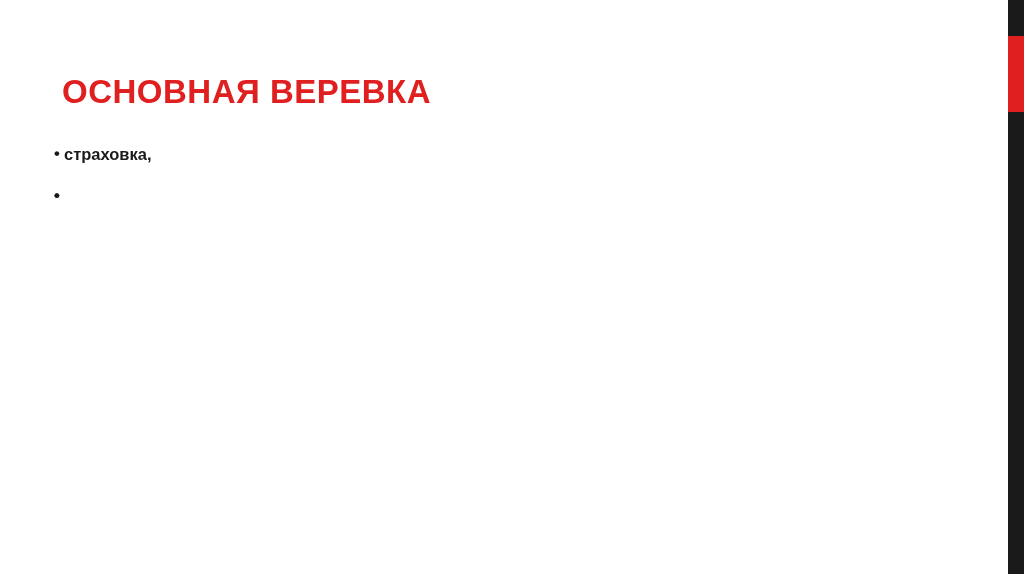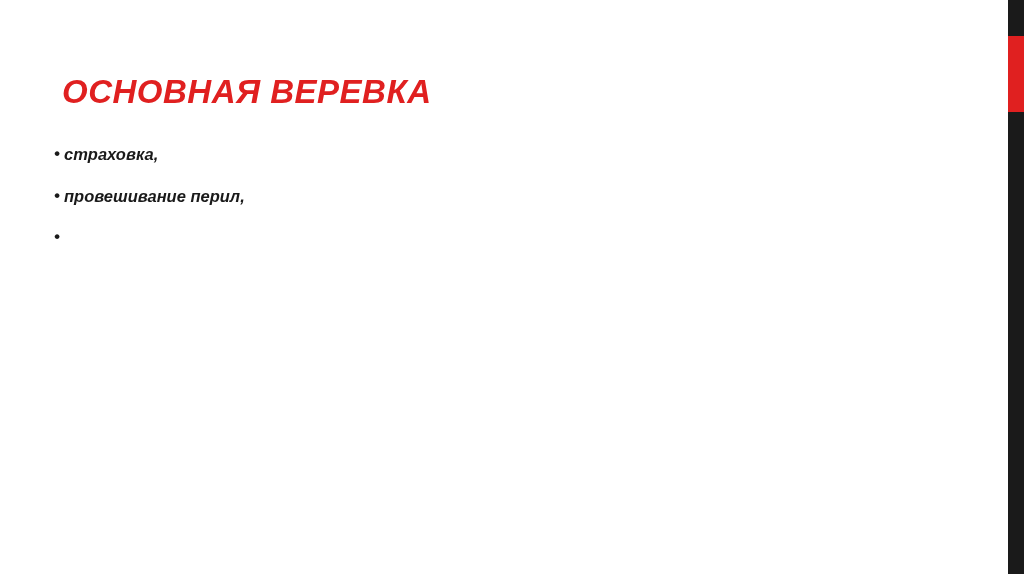--- a/index.html
+++ b/index.html
@@ -7,21 +7,20 @@
     padding: 0;
     background: #ffffff;
   }
   .slide {
     position: relative;
     width: 1024px;
     height: 574px;
     background: #ffffff;
     overflow: hidden;
     font-family: "Liberation Sans", sans-serif;
-    font-style: italic;
   }
   
   .edge-bar {
     position: absolute;
     right: 0;
     width: 16px;
   }
   .edge-bar-top {
     top: 0;
     height: 36px;
@@ -87,20 +86,19 @@
 
   <div class="title">ОСНОВНАЯ ВЕРЕВКА</div>
 
   <ul class="body-list">
     <li>
       <span class="bullet">•</span>
       <span>страховка,</span>
     </li>
     <li>
       <span class="bullet">•</span>
-      <span>провешивание перил,</span>
     </li>
     <li>
       <span class="bullet">•</span>
     </li>
   </ul>
 
 </div>
 
 </body></html>

